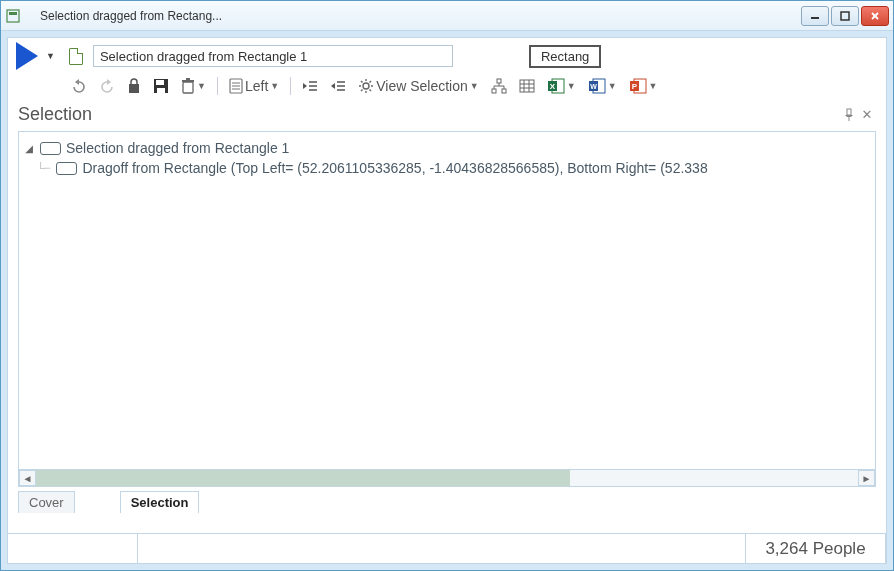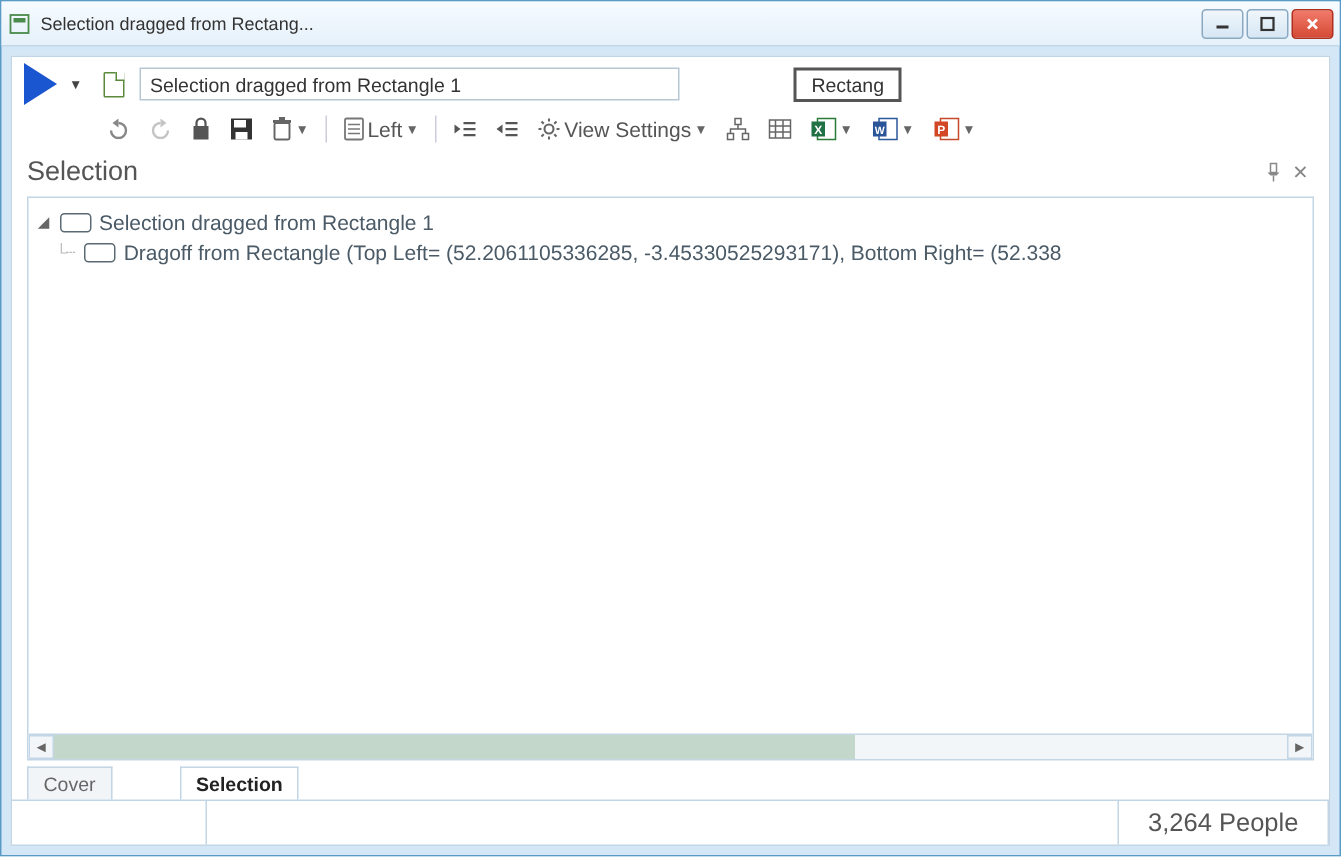--- a/index.html
+++ b/index.html
@@ -1,20 +1,20 @@
 <!DOCTYPE html>
 <html><head>
 <meta charset="utf-8">
 <style>
   * { box-sizing: border-box; margin: 0; padding: 0; font-family: "Segoe UI", Tahoma, sans-serif; }
   body { background: #d4e7f7; width: 894px; height: 571px; overflow: hidden; }
   .window { width: 894px; height: 571px; border: 1px solid #5a9bc5; display: flex; flex-direction: column; }
   .titlebar { height: 30px; background: linear-gradient(#f6fbff, #e6f1fa); display: flex; align-items: center; padding: 0 4px; border-bottom: 1px solid #c0d8ea; }
   .titlebar-icon { width: 16px; height: 16px; margin-right: 6px; display:flex; align-items:center; justify-content:center;}
-  .titlebar-title { font-size: 12px; color: #333; flex: 1; }
+  .titlebar-title { font-size: 12px; color: #333; flex: 1; margin-left: 13px; }
   .winbtns { display: flex; gap: 2px; }
   .winbtn { width: 28px; height: 20px; border: 1px solid #8aa8c0; background: linear-gradient(#f0f6fb,#d6e7f4); border-radius: 3px; display:flex; align-items:center; justify-content:center; font-size:11px; color:#333; cursor:pointer;}
   .winbtn.close { background: linear-gradient(#f27a6a,#d44a35); border-color:#b03020; color:#fff;}
   
   .content-outer { flex:1; background:#fff; margin:6px; border:1px solid #c2d6e6; display:flex; flex-direction:column; }
   
   .toolbar-row1 { display:flex; align-items:center; padding: 4px 8px; gap:6px; }
   .play-btn { width:0; height:0; border-left:22px solid #1a56d0; border-top:14px solid transparent; border-bottom:14px solid transparent; cursor:pointer; margin-right:2px;}
   .play-dd { font-size:9px; color:#444; cursor:pointer; margin-right:8px;}
   .doc-icon { width:14px; height:17px; border:1px solid #5b8a3a; border-radius:1px; position:relative; background:#fff; display:inline-block; margin-right:4px;}
@@ -39,21 +39,21 @@
   .node-icon{width:21px;height:13px;border:1.5px solid #5a6a72;border-radius:3px;display:inline-block;margin:0 5px;}
   .tree-scroll { height:17px; border-top:1px solid #c2d6e6; display:flex; }
   .scroll-arrow{width:17px;border:1px solid #c2d6e6;background:#f3f6f9;display:flex;align-items:center;justify-content:center;font-size:10px;color:#666;cursor:pointer;}
   .scroll-track{flex:1;background:#f3f6f9;position:relative;}
   .scroll-thumb{position:absolute;left:0;top:0;height:100%;width:65%;background:#c3d7cb;}
   
   .tabs-row { display:flex; margin:4px 10px 0 10px;gap:46px; }
   .tab { border:1px solid #c2d6e6; border-bottom:none; padding:3px 10px; font-size:13px; background:#f2f5f8; color:#666; cursor:pointer; margin-right:-1px;}
   .tab.active{background:#fff; font-weight:bold; color:#222;}
   
-  .statusbar { height:30px; border-top:1px solid #c2d6e6; display:flex; margin-top:0;}
+  .statusbar { height:30px; border-top:1px solid #c2d6e6; display:flex; margin-top:20px;}
   .status-cell{border-right:1px solid #c2d6e6; height:100%;}
   .status-cell.a{width:130px;}
   .status-cell.b{flex:1;}
   .status-cell.c{width:140px; display:flex; align-items:center; justify-content:center; font-size:17px; color:#555;}
   
   svg { display:block; }
 </style>
 </head>
 <body>
 
@@ -166,21 +166,21 @@
               <line x1="8" y1="1" x2="8" y2="3"></line>
               <line x1="8" y1="13" x2="8" y2="15"></line>
               <line x1="1" y1="8" x2="3" y2="8"></line>
               <line x1="13" y1="8" x2="15" y2="8"></line>
               <line x1="3" y1="3" x2="4.5" y2="4.5"></line>
               <line x1="11.5" y1="11.5" x2="13" y2="13"></line>
               <line x1="3" y1="13" x2="4.5" y2="11.5"></line>
               <line x1="11.5" y1="4.5" x2="13" y2="3"></line>
             </g>
           </svg>
-        <span>View Settings</span>
+        <span>View Selection</span>
           <span class="dd-caret">▼</span>
       </span>
       <span class="tbtn">
           <svg width="16" height="16">
             <rect x="6" y="1" width="4" height="4" fill="none" stroke="#666"></rect>
             <rect x="1" y="11" width="4" height="4" fill="none" stroke="#666"></rect>
             <rect x="11" y="11" width="4" height="4" fill="none" stroke="#666"></rect>
             <path d="M8 5 V8 M3 11 V8 H13 V11" fill="none" stroke="#666"></path>
           </svg>
         </span>
@@ -234,21 +234,21 @@
     <div class="tree-container">
       <div class="tree-body">
         <div class="tree-row">
           <span class="tree-expander">◢</span>
           <span class="node-icon"></span>
           <span>Selection dragged from Rectangle 1</span>
         </div>
         <div class="tree-row">
           <span class="tree-connector">└┄</span>
           <span class="node-icon"></span>
-          <span>Dragoff from Rectangle (Top Left= (52.2061105336285, -3.45330525293171), Bottom Right= (52.338</span>
+          <span>Dragoff from Rectangle (Top Left= (52.2061105336285, -1.40436828566585), Bottom Right= (52.338</span>
         </div>
       </div>
       <div class="tree-scroll">
         <div class="scroll-arrow">◄</div>
         <div class="scroll-track">
           <div class="scroll-thumb"></div>
         </div>
         <div class="scroll-arrow">►</div>
       </div>
     </div>

